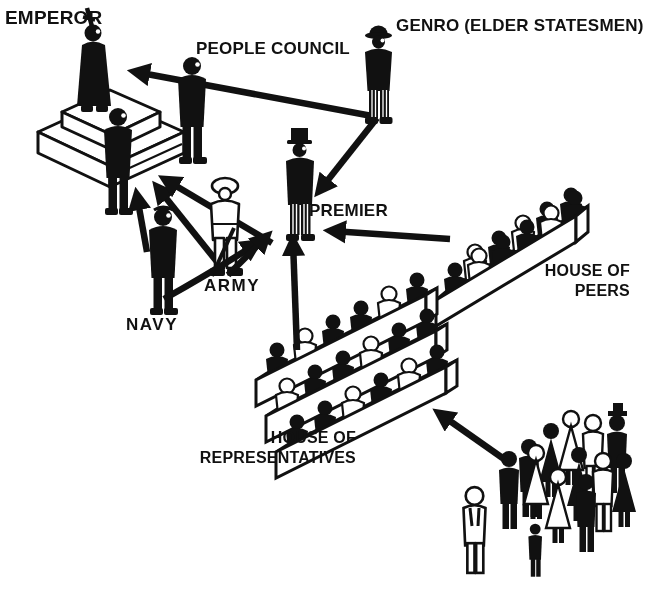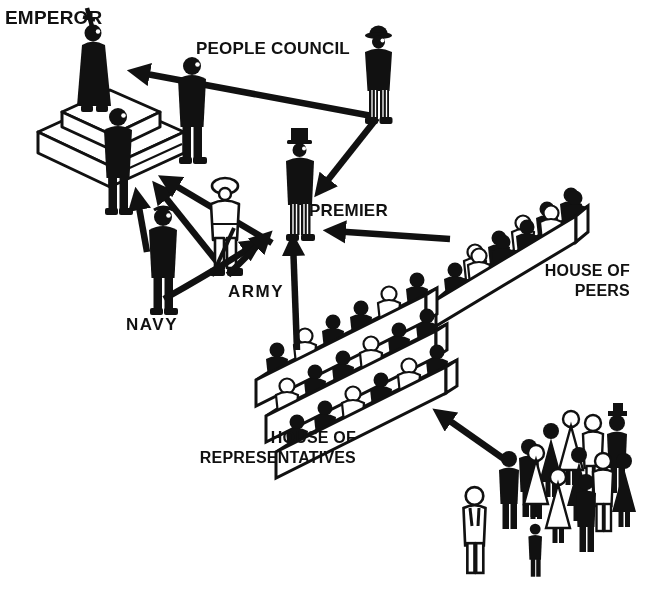--- a/index.html
+++ b/index.html
@@ -234,25 +234,26 @@
   <g id="arrows-front">
         <path d="M164,299 Q214,271 256,244" class="arrow" marker-end="url(#ah)"></path>
         <path d="M228,275 L266,237" class="arrow" marker-end="url(#ah)"></path>
       </g>
 </svg>
 
 <div class="label lbl-lg" style="left:5px;top:6px;">EMPEROR</div>
 
 <div class="label lbl-md" style="left:196px;top:38px;">PEOPLE COUNCIL</div>
 
+<div class="label lbl-md" style="left:396px;top:15px;">GENRO (ELDER STATESMEN)</div>
 
 
 <div class="label lbl-md" style="left:309px;top:200px;">PREMIER</div>
 
-<div class="label lbl-md" style="left:204px;top:281px;letter-spacing:1.5px;margin-left:24px;">ARMY</div>
+<div class="label lbl-md" style="left:204px;top:275px;letter-spacing:1.5px;">ARMY</div>
 
 <div class="label lbl-md" style="left:126px;top:314px;letter-spacing:1.5px;">NAVY</div>
 
 <div class="label lbl-md ctr" style="left:520px;top:261px;width:110px;font-size:16px;">HOUSE OF
 PEERS</div>
 
 <div class="label lbl-md ctr" style="left:178px;top:428px;width:178px;font-size:16px;">HOUSE OF
 REPRESENTATIVES</div>
 
 

